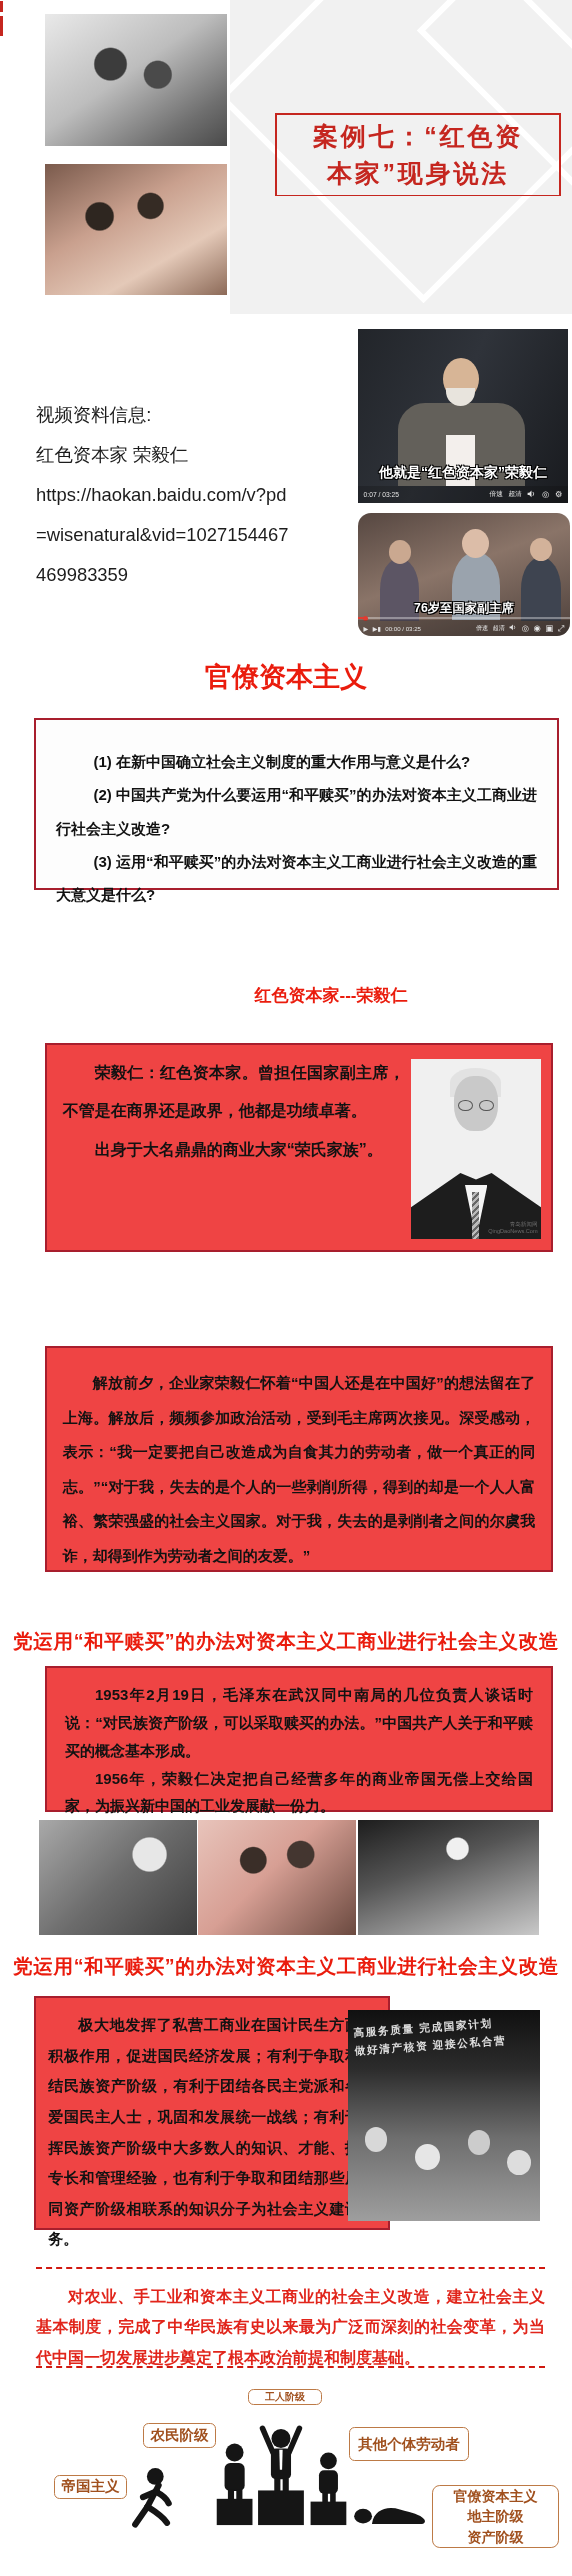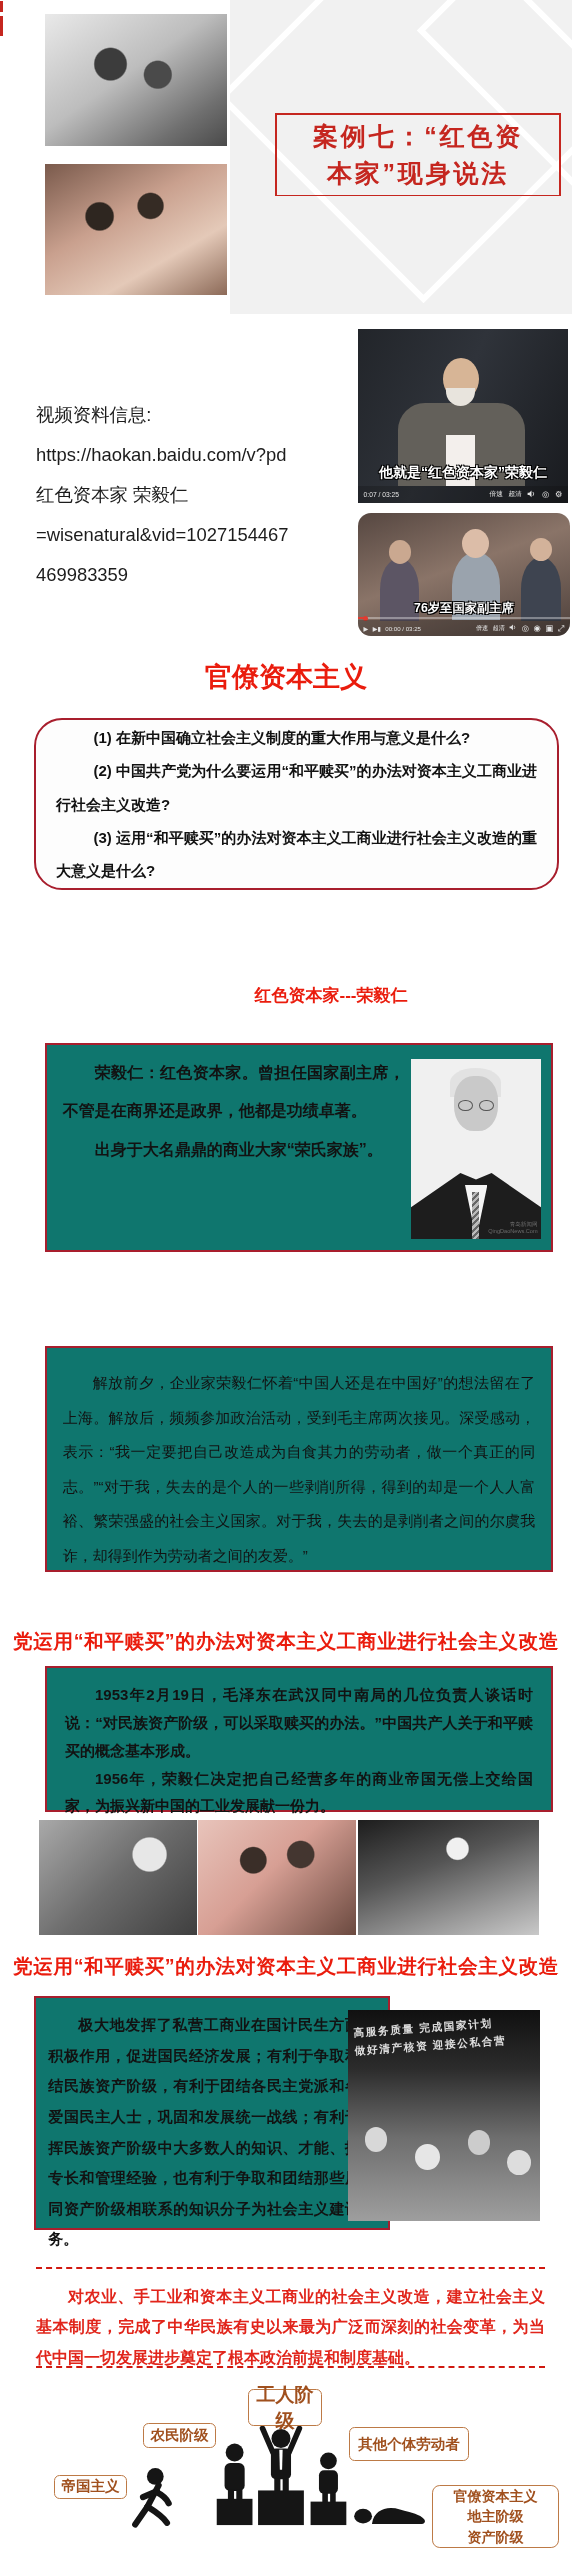--- a/index.html
+++ b/index.html
@@ -63,28 +63,28 @@
   .v2 .c2 { left:163px; top:44px; width:40px; height:64px; background:#3e4450; }
   .v2 .c2h { left:172px; top:24.6px; width:22.4px; height:23.5px; border-radius:50%; background:#d3b29a; position:absolute; }
 
   
   .h-red { left:0; width:572px; text-align:center; color:#ea1c0d; font-weight:bold; }
   .h-big { font-size:27px; }
   .h-mid { font-size:17px; }
   .h-wide { font-size:19.6px; letter-spacing:0.6px; white-space:nowrap; }
 
   
-  .cbox { border:2.2px solid #a81e2d; background:#0f766e; }
-  .qbox { left:34px; top:718px; width:525px; height:172px; border-width:2.8px; background:#fdfdfd; padding:1px 20px;border-radius:28px; }
+  .cbox { border:2.2px solid #a81e2d; background:#ef4444; }
+  .qbox { left:34px; top:718px; width:525px; height:172px; border-width:2.8px; background:#fdfdfd; padding:25px 20px; }
   .qbox p { font-size:15px; font-weight:bold; color:#121212; line-height:2.22; text-indent:2.5em; text-align:justify; }
   .rbox { left:45px; top:1043px; width:508px; height:209px; }
   .rbox .txt { position:absolute; left:15.7px; top:9px; width:342px; }
   .rbox .txt p { font-size:16px; font-weight:bold; color:#121212; line-height:2.4; text-indent:2em; text-align:justify; }
   .pbox { left:45px; top:1346px; width:508px; height:226px; padding:18px 15.7px; }
-  .pbox p { font-size:15px; font-weight:normal; color:#121212; line-height:2.3; text-indent:2em; text-align:justify; }
+  .pbox p { font-size:15px; font-weight:bold; color:#121212; line-height:2.3; text-indent:2em; text-align:justify; }
   .mbox { left:45px; top:1666px; width:508px; height:146px; padding:13.4px 18px; }
   .mbox p { font-size:15px; font-weight:bold; color:#121212; line-height:1.85; text-indent:2em; text-align:justify; }
   .sbox { left:34px; top:1996px; width:356px; height:234px; padding:12.3px 12.3px; }
   .sbox p { font-size:15px; font-weight:bold; color:#121212; line-height:2.04; text-indent:2em; text-align:justify; }
 
   
   .portrait { position:absolute; right:10px; top:14px; width:130px; height:180px; background:#f0f0f0; overflow:hidden; }
   .portrait .hair { position:absolute; left:39px; top:9px; width:51px; height:29px; border-radius:50% 50% 0 0; background:#e2e2e2; }
   .portrait .face { position:absolute; left:43px; top:17px; width:44px; height:55px; border-radius:44%; background:#c9c9c9; }
   .portrait .gl { position:absolute; top:41px; width:14.5px; height:11.2px; border:1.7px solid #555; border-radius:50%; }
@@ -120,21 +120,21 @@
 
   
   .dash { left:36px; width:509px; border-top:2.2px dashed #d01910; }
   .conclusion { left:36px; top:2282px; width:509px; color:#e1251b; font-size:16px; font-weight:bold;
     line-height:1.9; text-indent:2em; text-align:justify; }
 
   
   .dlabel { background:#fff; border:1.7px solid #bd7a46; border-radius:5.6px; color:#a0501e; font-weight:bold;
     display:flex; flex-direction:column; justify-content:center; align-items:center; text-align:center; }
   .dlabel span { display:block; }
-  .lab-worker { left:248px; top:2389px; width:74px; height:37px; font-size:19px; }
+  .lab-worker { left:248px; top:2389px; width:74px; height:16px; font-size:10px; }
   .lab-farmer { left:143px; top:2423px; width:73px; height:24.6px; font-size:14.5px; }
   .lab-other  { left:349px; top:2427px; width:120px; height:34px; font-size:14.5px; }
   .lab-imp    { left:54px;  top:2475px; width:73px; height:23.5px; font-size:14.5px; }
   .lab-over   { left:432px; top:2485px; width:127px; height:63px; font-size:14px; line-height:1.45; border-radius:7.8px; }
   .diagram-svg { left:0; top:2387px; width:572px; height:189px; }
 </style>
 </head>
 <body>
 
 <div id="page">
@@ -149,22 +149,22 @@
   <div class="abs photo photo-couple"></div>
   <div class="abs photo photo-signing"></div>
 
   <div class="abs hero-box">
     <div class="hero-title">案例七：“红色资</div>
     <div class="hero-title">本家”现身说法</div>
   </div>
 
   <div class="abs vinfo">
     <div>视频资料信息:</div>
+    <div>红色资本家 荣毅仁</div>
     <div>https://haokan.baidu.com/v?pd</div>
-    <div>红色资本家 荣毅仁</div>
     <div>=wisenatural&amp;vid=1027154467</div>
     <div>469983359</div>
   </div>
 
   <div class="abs vplayer v1">
     <div class="jacket"></div>
     <div class="shirt"></div>
     <div class="head"></div>
     <div class="beard"></div>
     <div class="subtitle" style="bottom:21px;font-size:14px;">他就是“红色资本家”荣毅仁</div>

